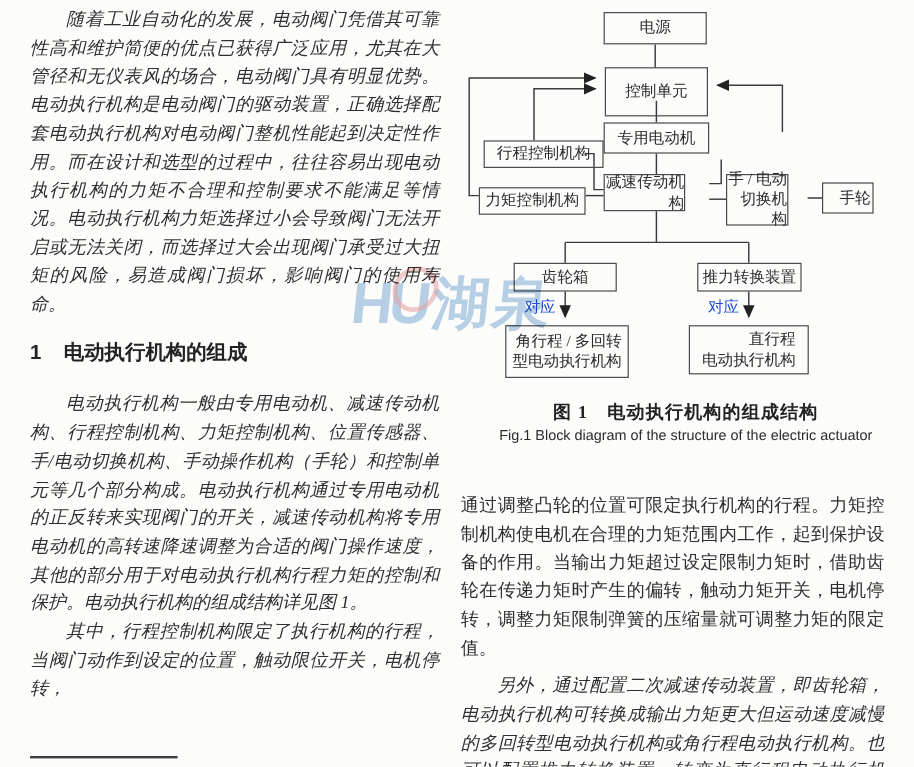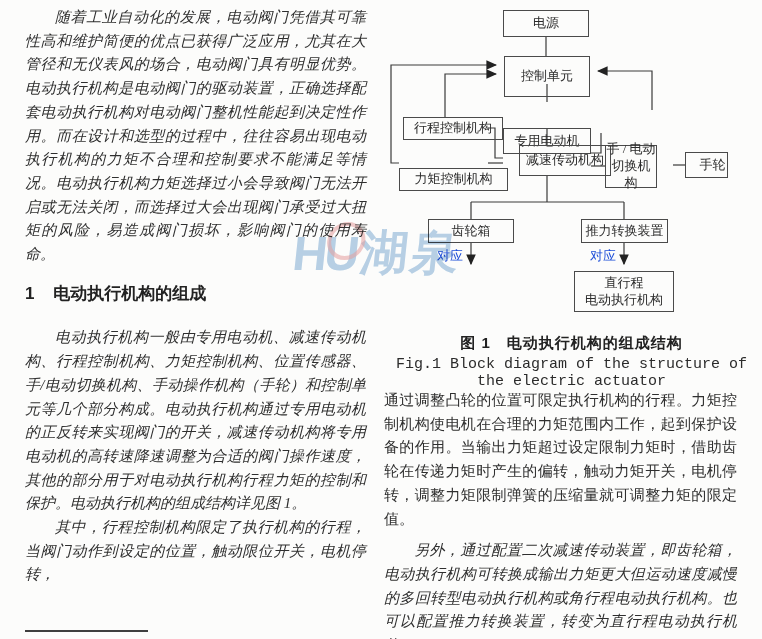--- a/index.html
+++ b/index.html
@@ -9,51 +9,51 @@
     background:#fcfcfb;
     color:#2f2f2f;
     font-family:"Liberation Serif","DejaVu Serif",serif;
   }
   
   .col { position:absolute; font-size:15px; line-height:23.7px;
          text-align:justify; text-justify:inter-ideograph; }
   .col-left  { left:25px;  top:6px;   width:341px; }
   .col-right { left:384px; top:389px; width:353px; }
   .para { text-indent:2em;font-style:italic; }
-  .para-noindent { text-indent:0; }
+  .para-noindent { text-indent:0;margin-top:22px; }
   .sect-heading {
     margin:15px 0 21px 0;
     font-family:"Liberation Sans","DejaVu Sans",sans-serif;
     font-weight:bold; font-size:17px; color:#222;
     display:flex; align-items:baseline;
   }
   .sect-heading .num { margin-right:1.1em; }
   .para2-gap { margin-top:8px; }
   
   .footnote-rule { position:absolute; left:25px; top:630px; width:123px; height:2px; background:#3f3f3f; }
 
   
   .figure-area { position:absolute; left:381px; top:0; width:381px; height:385px; }
   .diagram-svg { position:absolute; left:0; top:0; }
   .box {
     position:absolute; border:1px solid #4a4a4a;
     display:flex; align-items:center; justify-content:center;
-    text-align:center; font-size:13px; line-height:1.3;
+    text-align:right; font-size:13px; line-height:1.3;
     color:#2b2b2b; white-space:pre-line; background:transparent;
   }
   .edge-label { position:absolute; font-size:13px; color:#1d4ed8; }
   .caption-cn {
     position:absolute; left:0; top:334px; width:100%;
-    text-align:center; font-family:Liberation Sans, sans-serif;
+    text-align:center; font-family:Liberation Serif, serif;
     font-weight:bold; font-size:15px; color:#222; letter-spacing:1px;
   }
   .caption-en {
     position:absolute; left:0; top:356px; width:100%;
-    text-align:center; font-size:15px; color:#2b2b2b;
-    font-family:Liberation Mono, monospace;
+    text-align:center; font-size:12px; color:#2b2b2b;
+    font-family:Liberation Sans, sans-serif;
   }
 
   
   .watermark {
     position:absolute; left:293px; top:221px; z-index:6;
     display:flex; align-items:center; pointer-events:none;
     mix-blend-mode:multiply; color:#b9d2e8;
     font-family:"Liberation Sans","DejaVu Sans",sans-serif;
     font-weight:bold; transform:skewX(-6deg);
   }
@@ -107,29 +107,31 @@
       <path d="M107 128 H114 V158 H122"></path>
       <path d="M107 163 H122"></path>
       <path d="M210 153 H220 V133"></path>
       <path d="M210 166 H224"></path>
       <path d="M292 165 H304"></path>
     </g>
   </svg>
 
   <div class="box" style="left:122px;top:10px;width:86px;height:27px;">电源</div>
   <div class="box" style="left:123px;top:56px;width:86px;height:41px;">控制单元</div>
-  <div class="box" style="left:122px;top:102px;width:88px;height:26px;margin-top:26px;">专用电动机</div>
+  <div class="box" style="left:122px;top:102px;width:88px;height:26px;">专用电动机</div>
   <div class="box" style="left:22px;top:117px;width:100px;height:23px;">行程控制机构</div>
-  <div class="box" style="left:122px;top:145px;width:92px;height:31px;margin-left:16px;">减速传动机构</div>
-  <div class="box" style="left:18px;top:168px;width:109px;height:23px;">力矩控制机构</div>
+  <div class="box" style="left:122px;top:145px;width:68px;height:31px;">减速传动机构</div>
+  <div class="box" style="left:18px;top:156px;width:89px;height:23px;">力矩控制机构</div>
   <div class="box" style="left:224px;top:145px;width:52px;height:43px;">手 / 电动
 切换机构</div>
   <div class="box" style="left:304px;top:152px;width:43px;height:26px;padding-left:12px;">手轮</div>
   <div class="box" style="left:47px;top:219px;width:86px;height:24px;">齿轮箱</div>
   <div class="box" style="left:200px;top:219px;width:87px;height:24px;">推力转换装置</div>
+  <div class="box" style="left:40px;top:271px;width:103px;height:44px;">角行程 / 多回转
+型电动执行机构</div>
   <div class="box" style="left:193px;top:271px;width:100px;height:41px;">直行程
 电动执行机构</div>
 
   <div class="edge-label" style="left:56px;top:247px;">对应</div>
   <div class="edge-label" style="left:209px;top:247px;">对应</div>
 
   <div class="caption-cn">图 1　电动执行机构的组成结构</div>
   <div class="caption-en">Fig.1  Block diagram of the structure of the electric actuator</div>
 </div>
 

